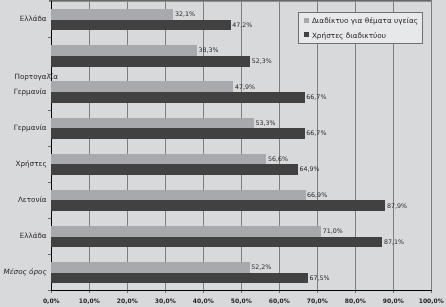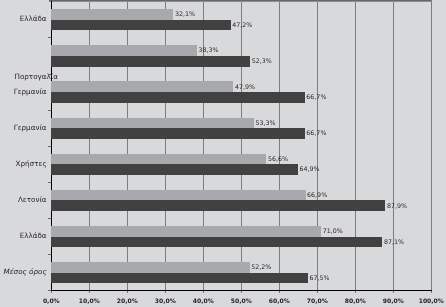--- a/index.html
+++ b/index.html
@@ -133,13 +133,23 @@
       <div class="xtick" style="left: 279.3px; top: 291px;"></div>
       <div class="xlabel" style="left: 287.3px; width: 60px; top: 297.6px;">70,0%</div>
       <div class="xtick" style="left: 317.3px; top: 291px;"></div>
       <div class="xlabel" style="left: 325.3px; width: 60px; top: 297.6px;">80,0%</div>
       <div class="xtick" style="left: 355.3px; top: 291px;"></div>
       <div class="xlabel" style="left: 363.3px; width: 60px; top: 297.6px;">90,0%</div>
       <div class="xtick" style="left: 393.3px; top: 291px;"></div>
       <div class="xlabel" style="left: 401.3px; width: 60px; top: 297.6px;">100,0%</div>
       <div class="xtick" style="left: 431.3px; top: 291px;"></div>
     </div>
+  <div id="legend">
+      <div class="legrow" style="top: 2.8px;">
+        <span class="legmark" style="background: rgb(167, 169, 172); top: 2px;"></span>
+        <span class="legtext" style="top: 0.6px;">Διαδίκτυο για θέματα υγείας</span>
+      </div>
+      <div class="legrow" style="top: 17.3px;">
+        <span class="legmark" style="background: rgb(65, 65, 65); top: 2px;"></span>
+        <span class="legtext" style="top: 0.6px;">Χρήστες διαδικτύου</span>
+      </div>
+    </div>
 </div>
 
 </body></html>

